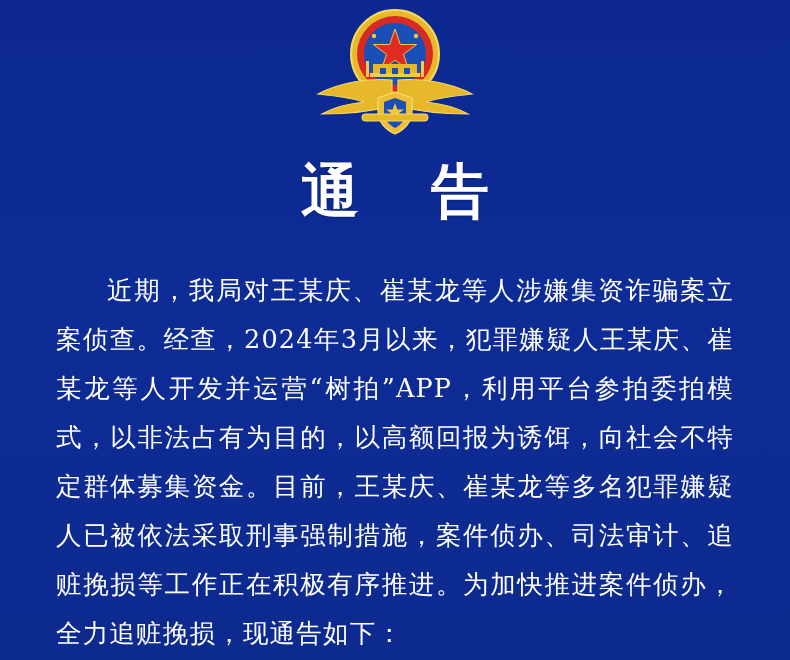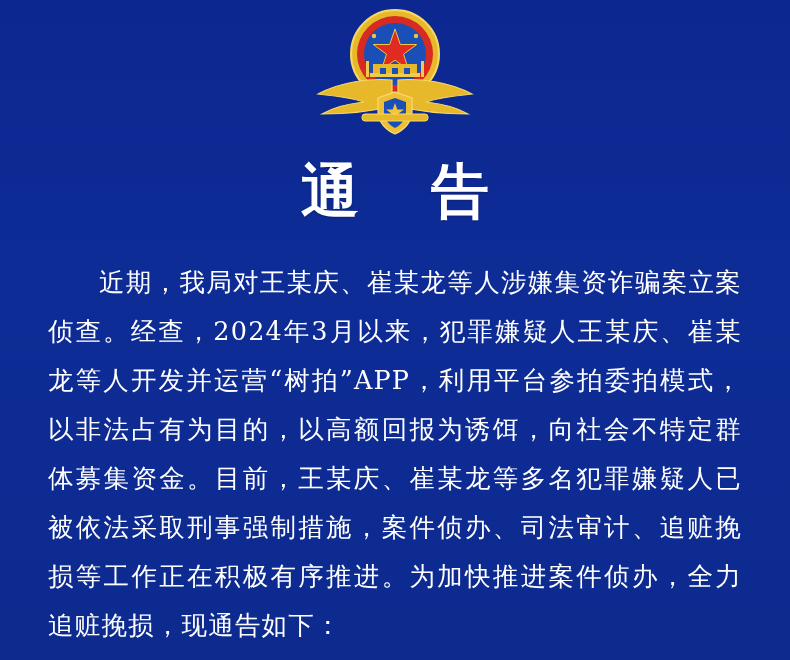--- a/index.html
+++ b/index.html
@@ -59,21 +59,21 @@
     right: 48px;
     color: #ffffff;
     font-size: 25.5px;
     line-height: 49px;
     letter-spacing: 1.2px;
     text-align: justify;
     text-justify: inter-ideograph;
     font-family: "DejaVu Serif", "Liberation Serif", serif;
   }
   .body-text p {
-    margin: 0;
+    margin: 8px;
     text-indent: 2em;
   }
 </style>
 </head>
 <body>
 
 <div class="poster">
 
   <div class="emblem-wrap">
     <svg class="emblem-svg" viewBox="0 0 190 132" xmlns="http://www.w3.org/2000/svg">

